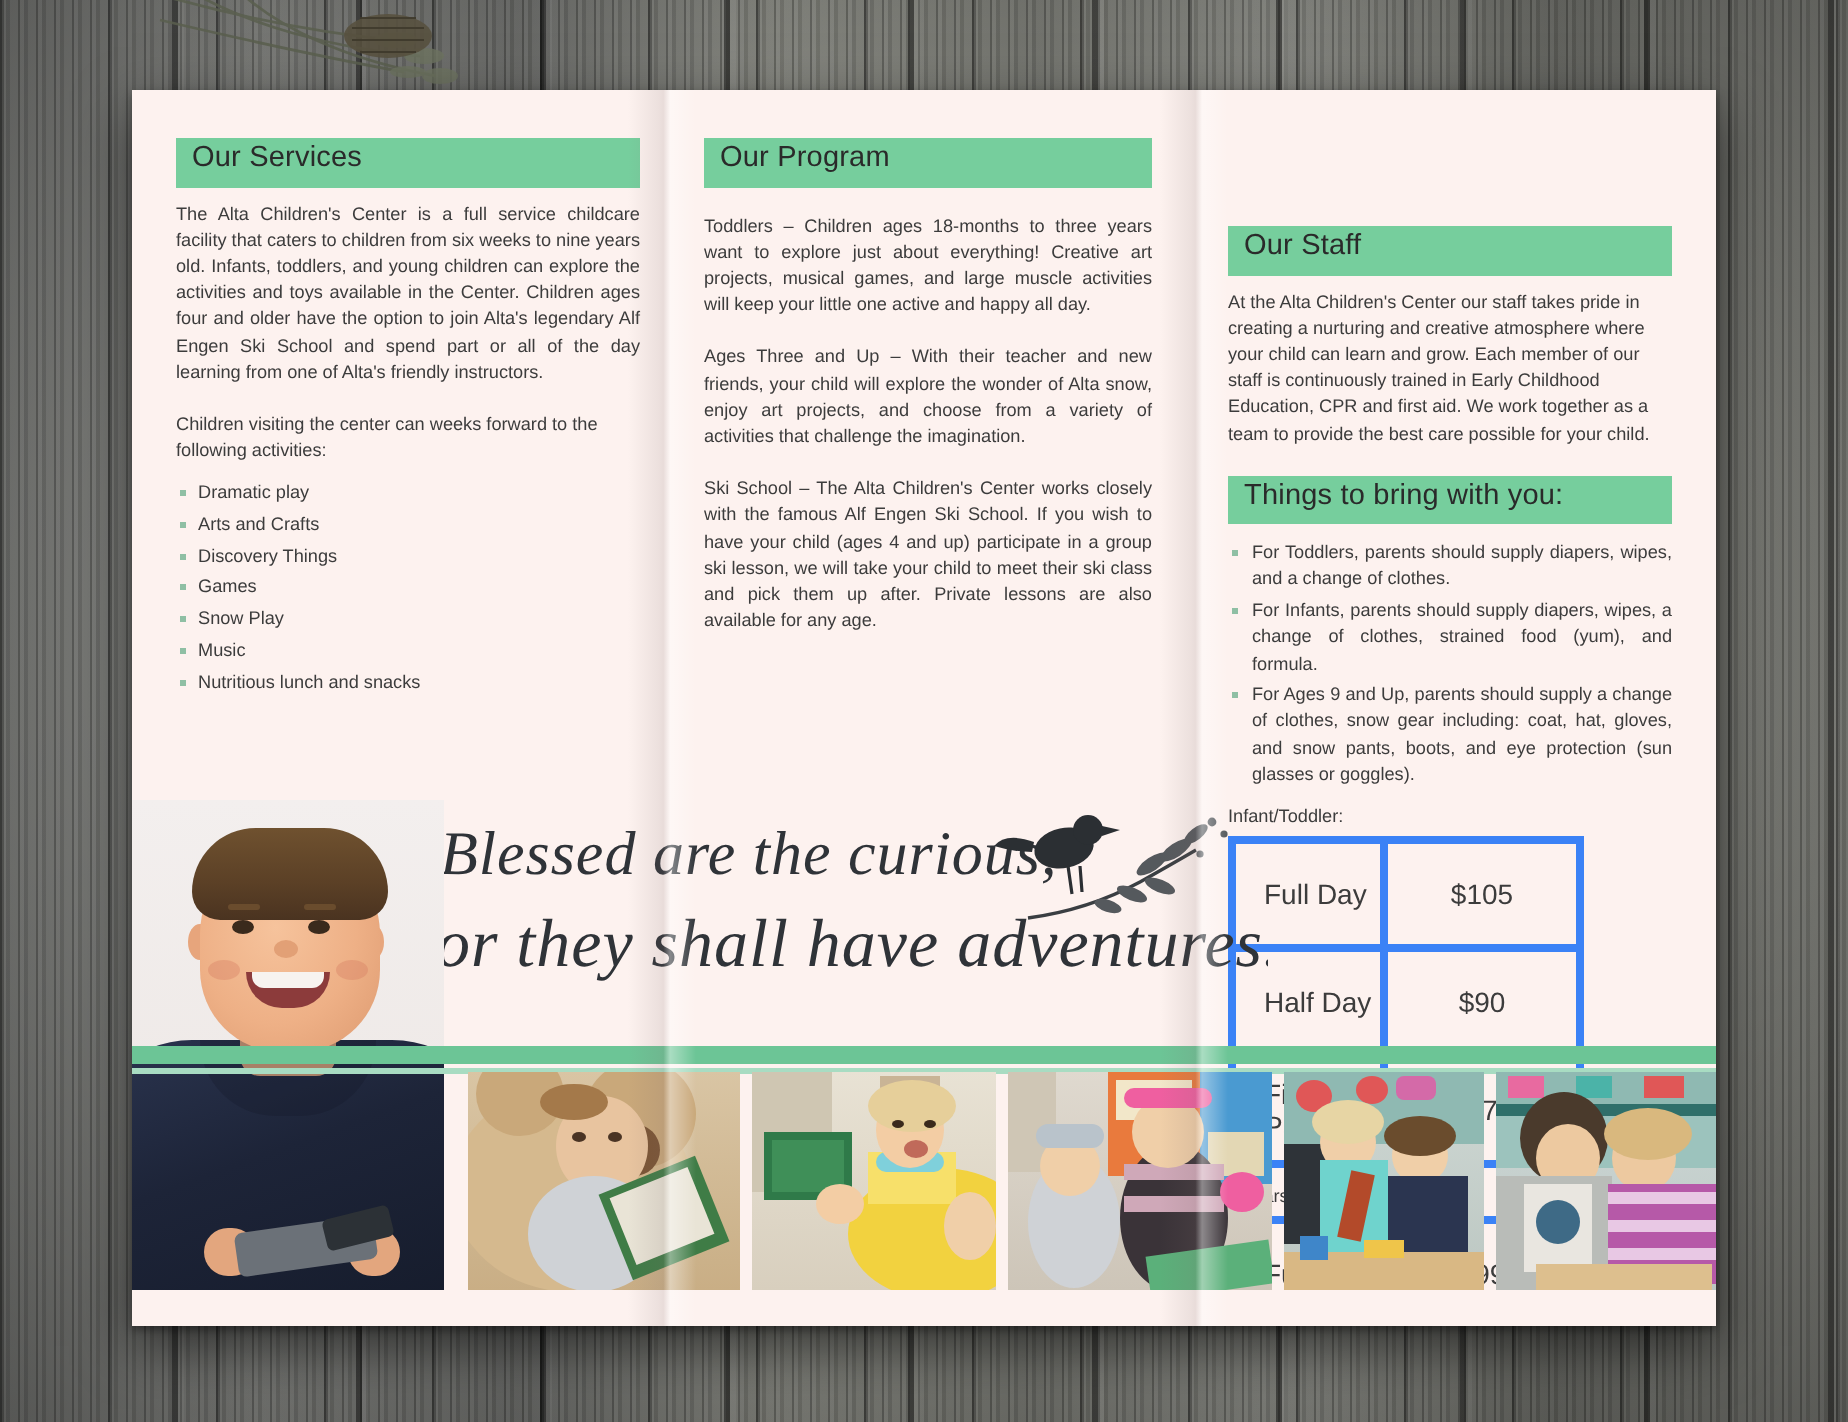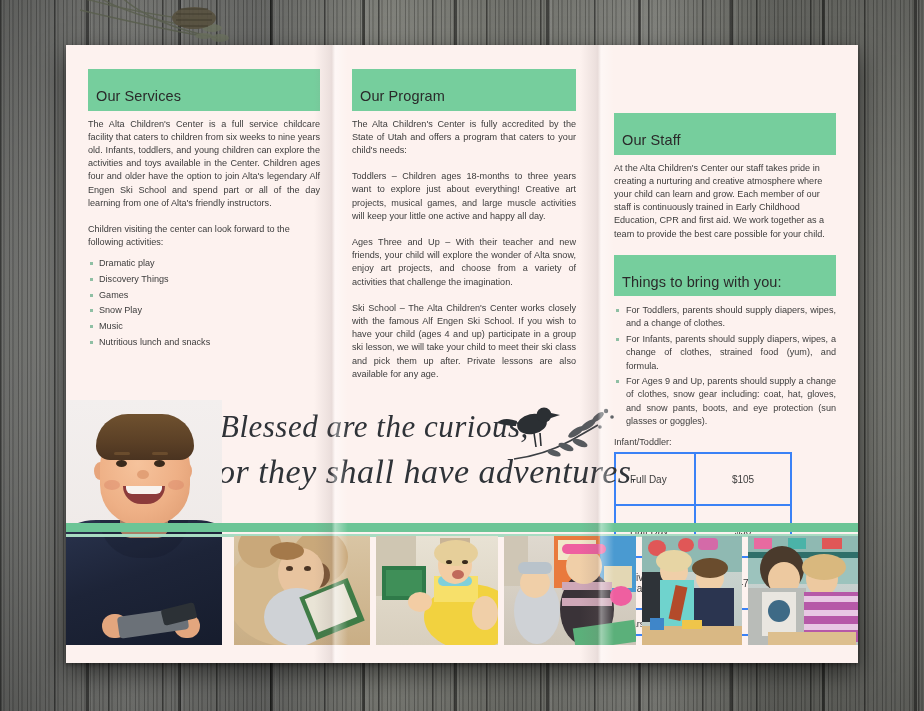--- a/index.html
+++ b/index.html
@@ -47,21 +47,21 @@
   .fold{position:absolute;top:0;bottom:0;width:34px;pointer-events:none;}
   .fold.a{left:248px;background:linear-gradient(90deg,rgba(120,100,100,.00),rgba(125,105,105,.13) 45%,rgba(125,105,105,.16) 52%,rgba(255,255,255,.42) 62%,rgba(255,255,255,.00));}
   .fold.b{left:514px;background:linear-gradient(90deg,rgba(120,100,100,.00),rgba(125,105,105,.13) 45%,rgba(125,105,105,.16) 52%,rgba(255,255,255,.42) 62%,rgba(255,255,255,.00));}
   .col{position:absolute;top:24px;}
   .col-1{left:22px;width:232px;}
   .col-2{left:286px;width:224px;}
   .col-3{left:548px;width:222px;margin-top:44px;}
   .bar{
     background:#76ce9d;color:#2a2a2a;
     font-size:14.5px;font-weight:400;line-height:1;
-    padding:20px 8px 7px 8px;letter-spacing:.1px;
+    padding:3px 8px 7px 8px;letter-spacing:.1px;
   }
   .bar.wide{width:100%;box-sizing:border-box;}
   p.body{
     margin:7px 0 0 0;
     font-size:9.1px;line-height:13.2px;color:#3c3c3c;
     text-align:justify;text-justify:inter-word;
     -webkit-hyphens:none;hyphens:none;
   }
   p.body.left{text-align:left;}
   p.gap{margin-top:13px;}
@@ -72,22 +72,22 @@
   }
   ul.dots li:before{
     content:"";position:absolute;left:2px;top:5px;
     width:3px;height:3px;background:#8fbfa4;border-radius:0;
   }
   ul.dots.just li{text-align:justify;padding-left:12px;}
   
   .rates-sub{margin:9px 0 5px 0;font-size:9.1px;color:#3c3c3c;}
   table.rates{border-collapse:collapse;width:178px;margin:0;}
   table.rates td{
-    border:2px solid #3b82f6;
-    font-size:10px;color:#3c3c3c;height:18px;padding:0 0 0 14px;
+    border:4px solid #3b82f6;
+    font-size:14px;color:#3c3c3c;height:18px;padding:0 0 0 14px;
   }
   table.rates td.price{width:62px;text-align:center;padding:16px;}
   
   .quote-band{position:absolute;left:0;top:352px;width:792px;height:118px;overflow:hidden;}
   .quote-wrap{position:absolute;left:148px;top:0px;width:420px;height:118px;}
   .quote-svg{position:absolute;left:0;top:0;}
   
   .boy{
     position:absolute;left:0px;top:355px;width:156px;height:263px;overflow:hidden;
     background:#232b3a;
@@ -163,34 +163,34 @@
     <g stroke="#3f3a2c" stroke-width="1" opacity=".9">
       <path d="M16 14 L52 14 M16 20 L52 20 M20 9 L48 9 M20 26 L48 26"></path>
     </g>
   </svg>
 
   <div id="brochure">
 
     <div class="col col-1">
       <div class="bar wide">Our Services</div>
       <p class="body">The Alta Children's Center is a full service childcare facility that caters to children from six weeks to nine years old. Infants, toddlers, and young children can explore the activities and toys available in the Center. Children ages four and older have the option to join Alta's legendary Alf Engen Ski School and spend part or all of the day learning from one of Alta's friendly instructors.</p>
-      <p class="body left gap">Children visiting the center can look forward to the following activities:</p>
+      <p class="body left gap">Children visiting the center can weeks forward to the following activities:</p>
       <ul class="dots">
         <li>Dramatic play</li>
+        <li>Arts and Crafts</li>
         <li>Discovery Things</li>
         <li>Games</li>
         <li>Snow Play</li>
         <li>Music</li>
         <li>Nutritious lunch and snacks</li>
       </ul>
     </div>
 
     <div class="col col-2">
       <div class="bar wide">Our Program</div>
-      <p class="body">The Alta Children's Center is fully accredited by the State of Utah and offers a program that caters to your child's needs:</p>
       <p class="body gap">Toddlers – Children ages 18-months to three years want to explore just about everything! Creative art projects, musical games, and large muscle activities will keep your little one active and happy all day.</p>
       <p class="body gap">Ages Three and Up – With their teacher and new friends, your child will explore the wonder of Alta snow, enjoy art projects, and choose from a variety of activities that challenge the imagination.</p>
       <p class="body gap">Ski School – The Alta Children's Center works closely with the famous Alf Engen Ski School. If you wish to have your child (ages 4 and up) participate in a group ski lesson, we will take your child to meet their ski class and pick them up after. Private lessons are also available for any age.</p>
     </div>
 
     <div class="col col-3">
       <div class="bar wide">Our Staff</div>
       <p class="body left">At the Alta Children's Center our staff takes pride in creating a nurturing and creative atmosphere where your child can learn and grow. Each member of our staff is continuously trained in Early Childhood Education, CPR and first aid. We work together as a team to provide the best care possible for your child.</p>
 
       <div class="bar wide" style="margin-top:14px;">Things to bring with you:</div>

